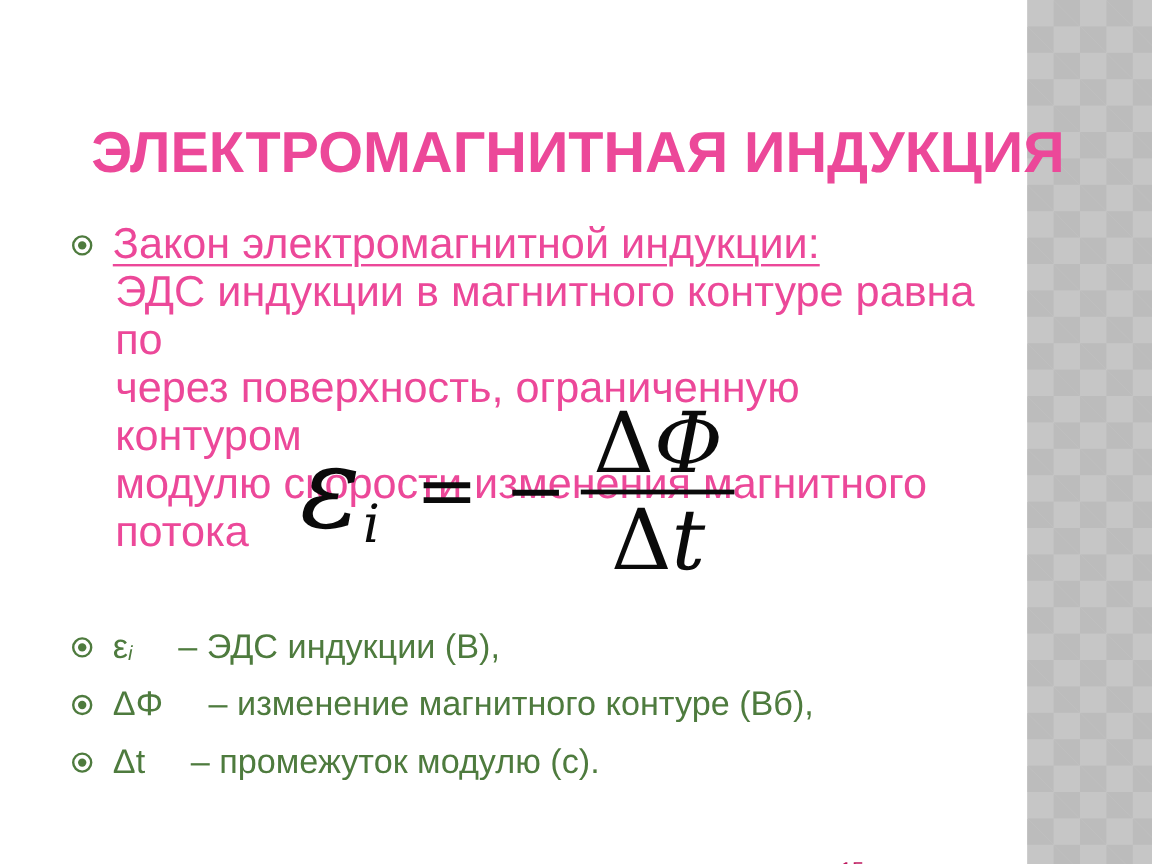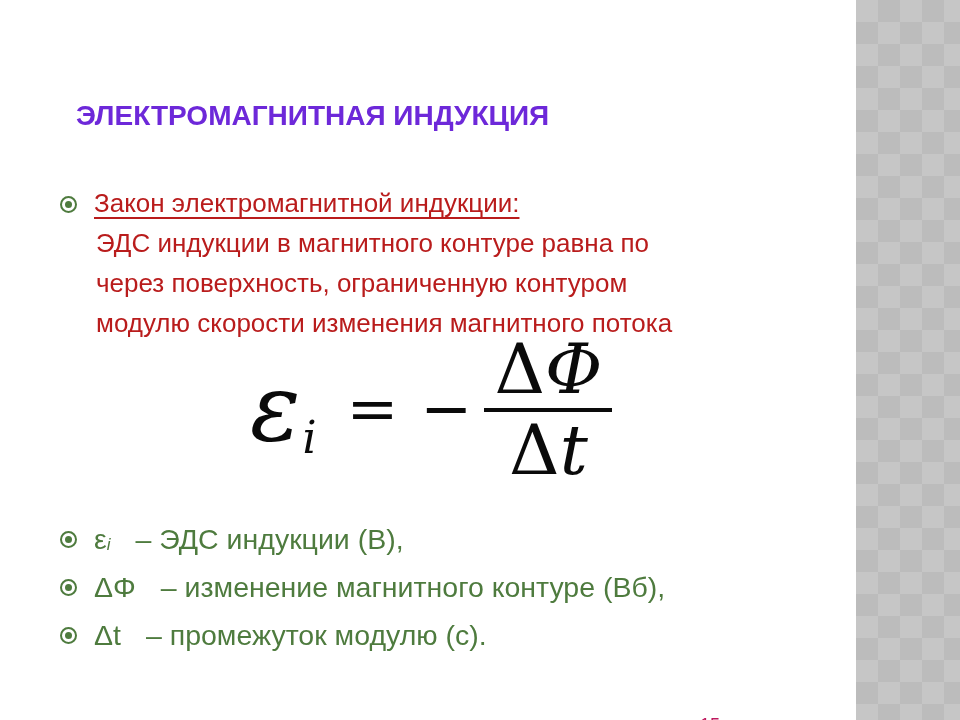--- a/index.html
+++ b/index.html
@@ -18,40 +18,40 @@
     background-image:
       linear-gradient(45deg, #bcbcbc 25%, transparent 25%, transparent 75%, #bcbcbc 75%),
       linear-gradient(45deg, #bcbcbc 25%, transparent 25%, transparent 75%, #bcbcbc 75%);
     background-size:44px 44px;
     background-position:0 0, 22px 22px;
   }
 
   
   .title{
     position:absolute;left:76px;top:100px;margin:0;
-    font-size:28px;font-weight:700;letter-spacing:0px;
-    color:#6d28d9;white-space:nowrap;
+    font-size:48px;font-weight:700;letter-spacing:0px;
+    color:#ec4899;white-space:nowrap;
   }
 
   
   .bullet{
     flex:0 0 auto;
     width:13px;height:13px;
     border:2.5px solid #4e7b3e;border-radius:50%;
     position:relative;
   }
   .bullet::after{
     content:"";position:absolute;left:3px;top:3px;right:3px;bottom:3px;
     background:#4e7b3e;border-radius:50%;
   }
 
   
   .law-block{
     position:absolute;left:60px;top:183px;width:760px;
-    color:#b91c1c;font-size:26px;line-height:40px;
+    color:#ec4899;font-size:36px;line-height:40px;
   }
   .law-first{display:flex;align-items:center;gap:17px;}
   .law-first .bullet{margin-top:2px;}
   .law-heading{
     text-decoration:underline;
     text-decoration-thickness:2px;
     text-underline-offset:5px;
   }
   .law-line{margin-left:36px;}
 
@@ -80,21 +80,21 @@
 
   
   .legend-row{
     position:absolute;left:60px;
     display:flex;align-items:center;gap:17px;
     color:#4e7b3e;font-size:28.5px;line-height:34px;white-space:nowrap;
   }
   .legend-row .bullet{margin-top:1px;}
   .legend-sym{display:inline-flex;align-items:flex-end;}
   .legend-sub{font-size:17px;line-height:1;font-style:italic;transform:translateY(-3px);}
-  .legend-text{margin-left:8px;}
+  .legend-text{margin-left:21px;}
   .row-0{top:522px;}
   .row-1{top:570px;}
   .row-2{top:618px;}
 
   .page-number{
     position:absolute;left:700px;top:715px;
     font-size:18px;color:#be185d;
   }
 </style>
 </head>

